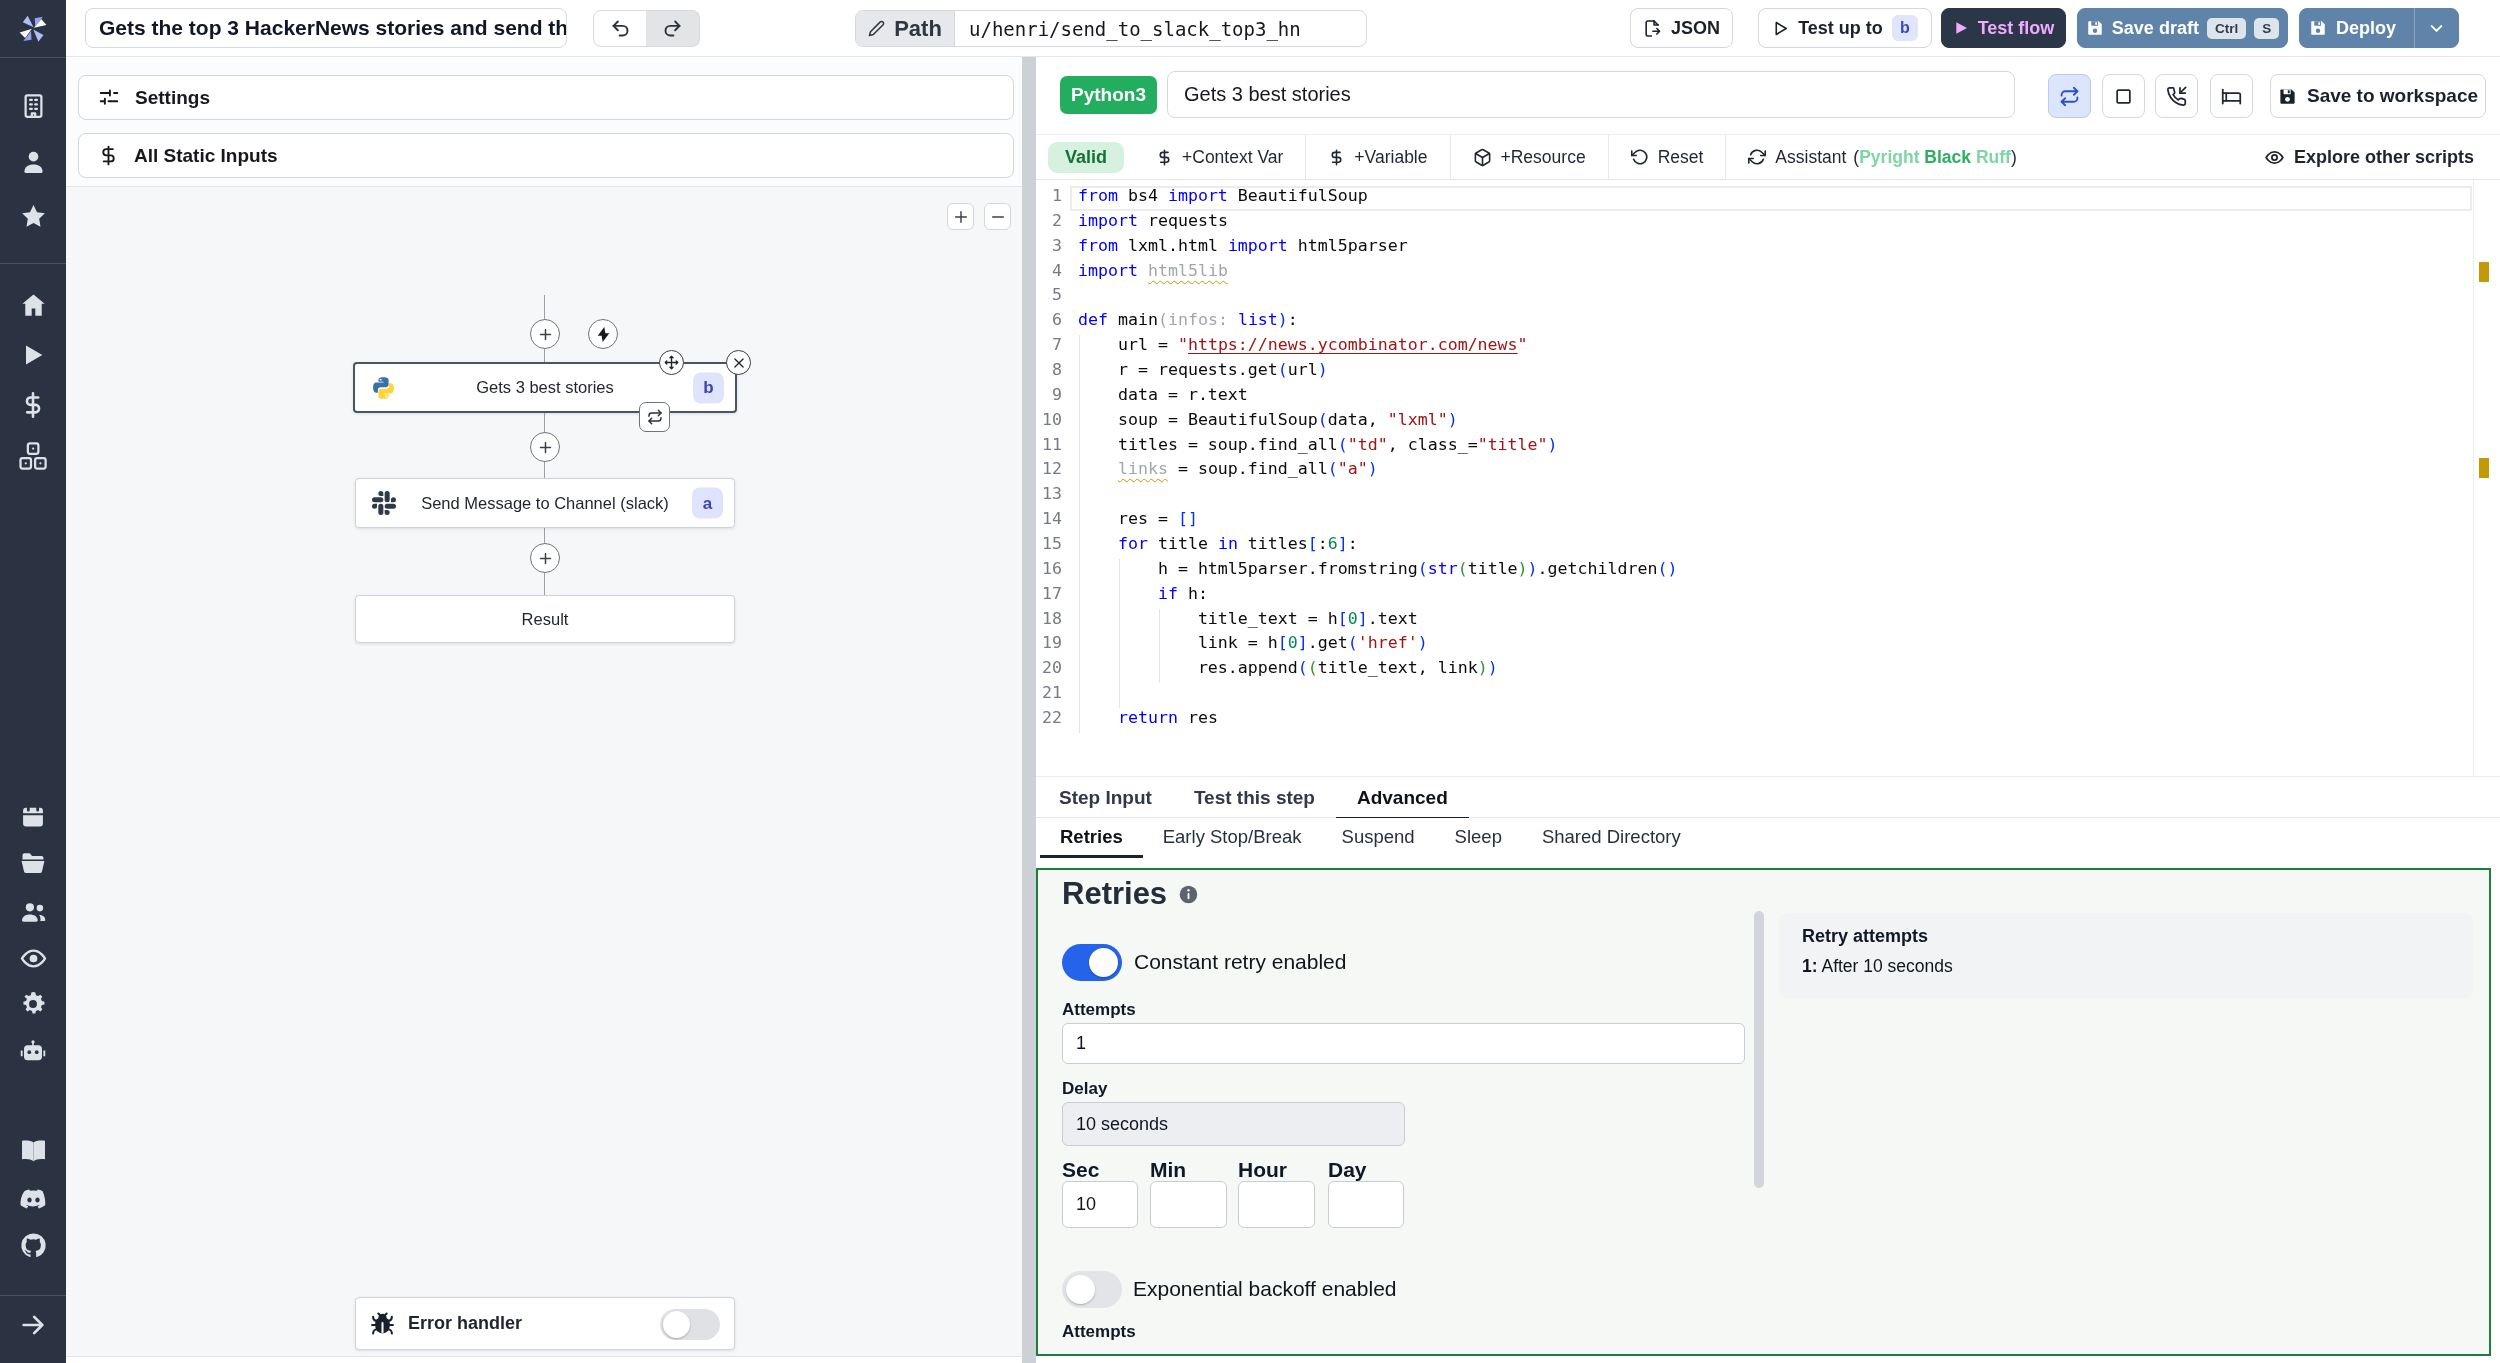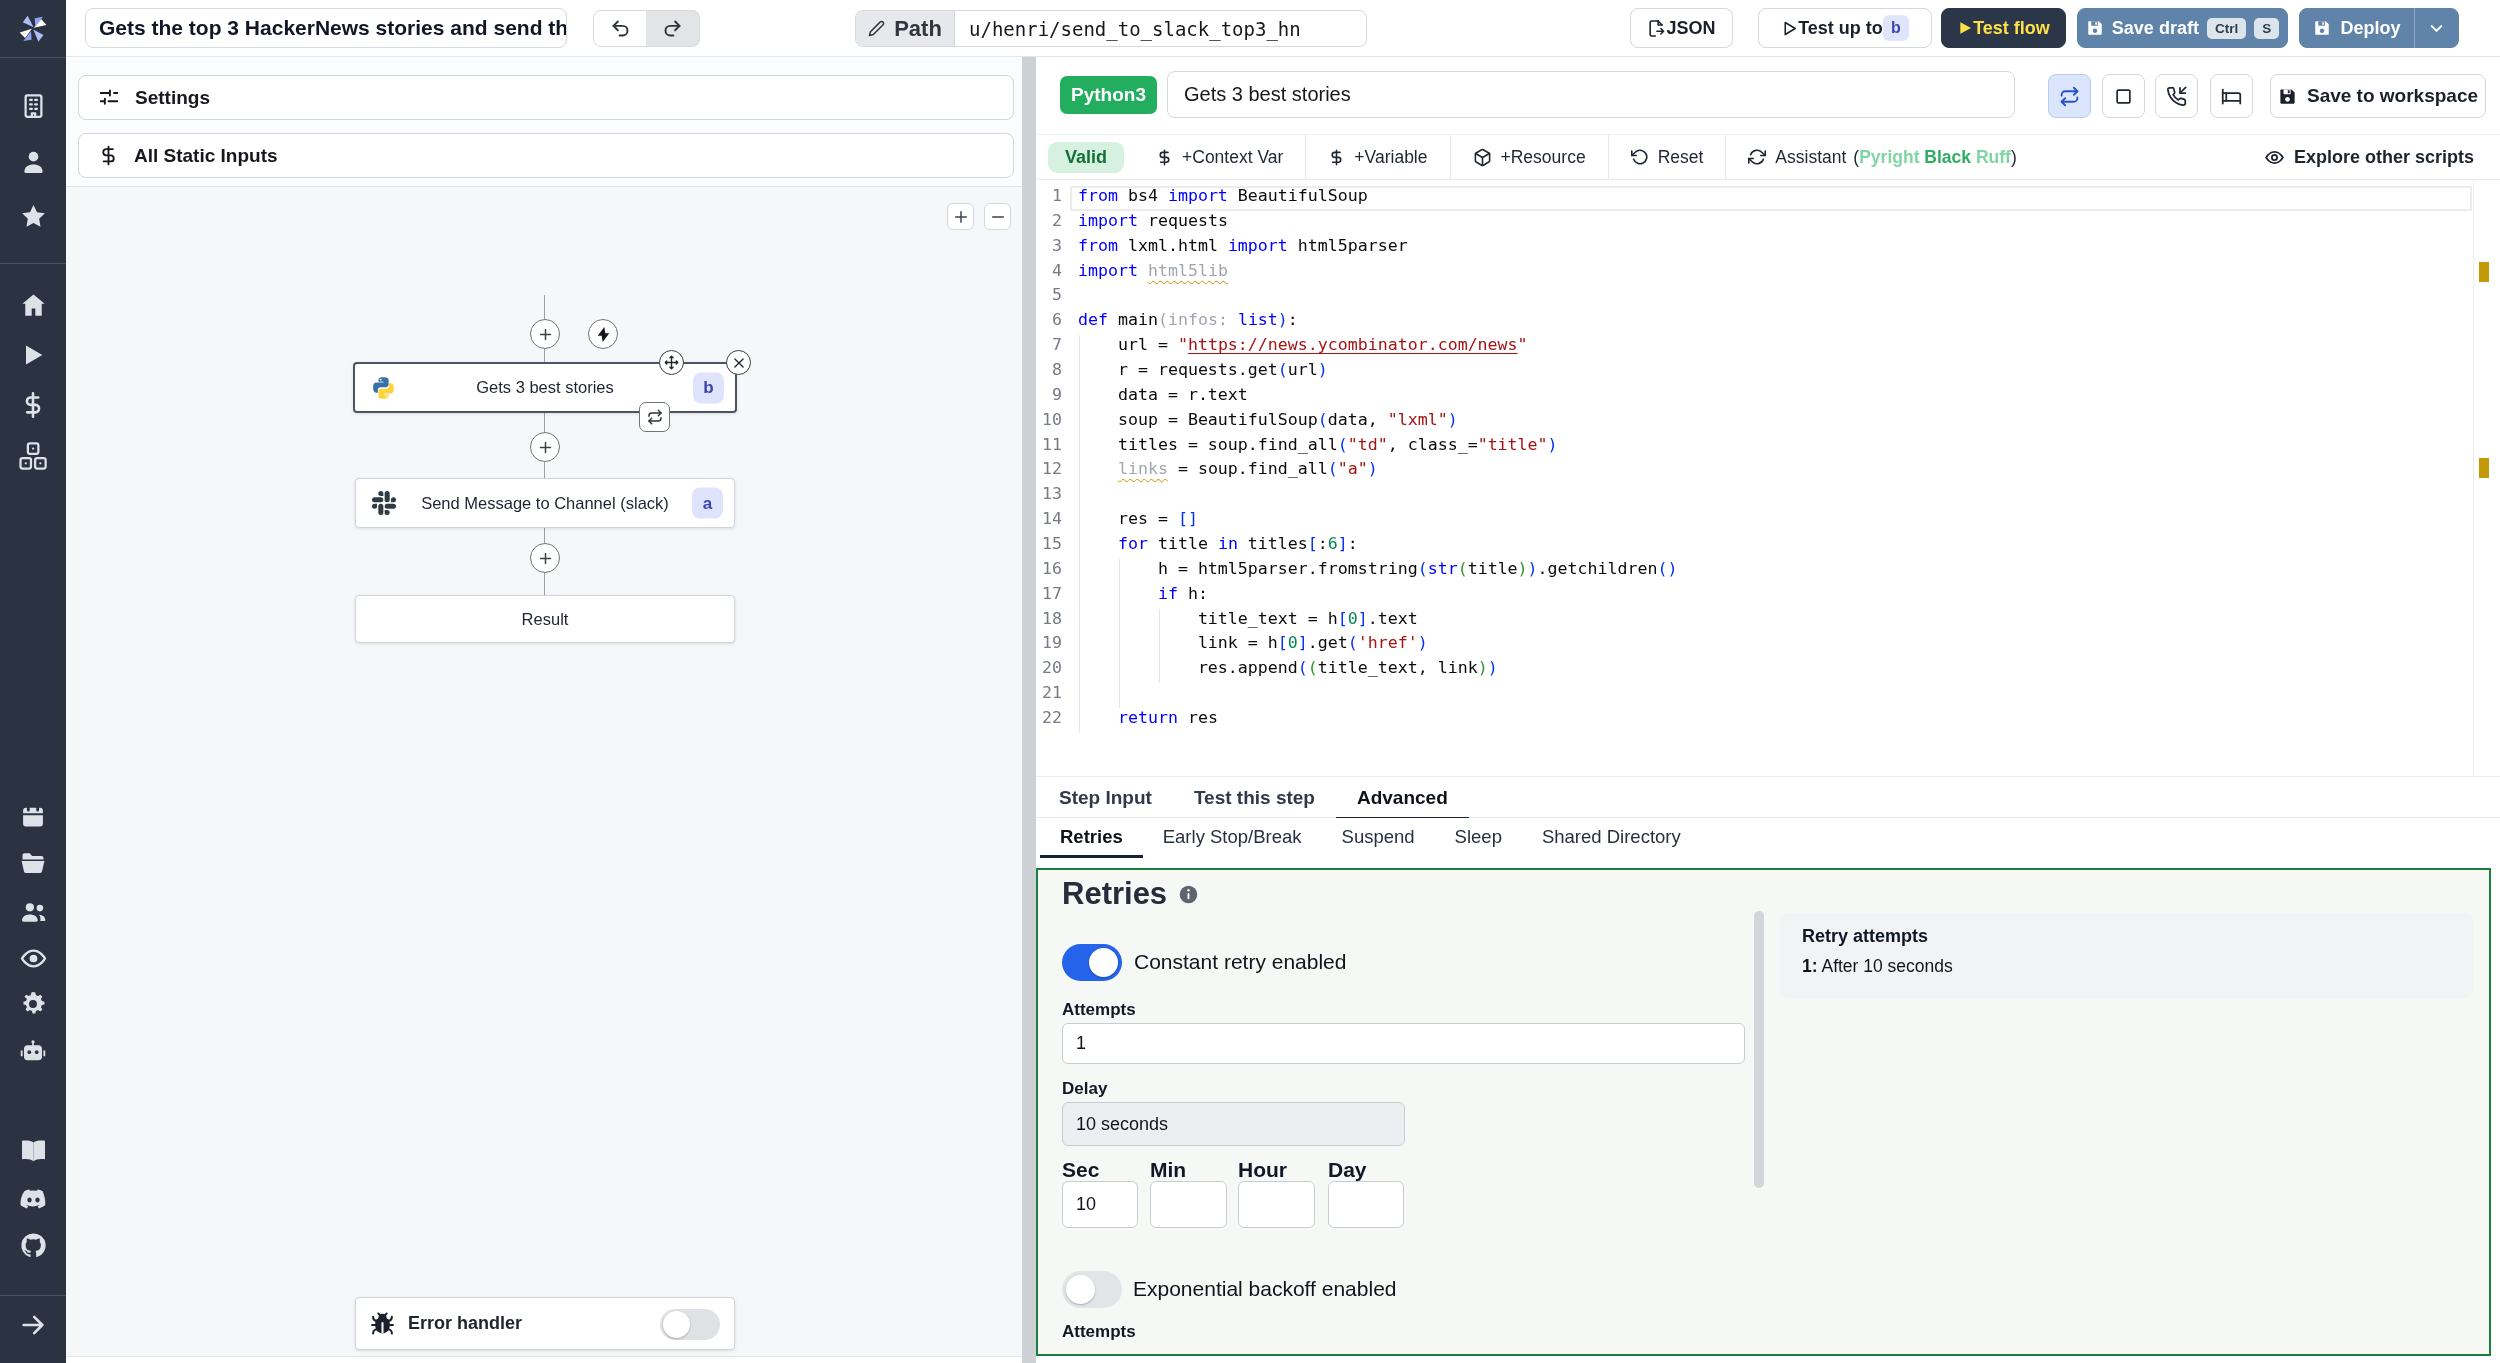--- a/index.html
+++ b/index.html
@@ -21,23 +21,23 @@
       border-radius:8px 0 0 8px; display:flex; align-items:center; justify-content:center; color:#2c333d; }
   .redo-btn { position:absolute; left:580px; top:10px; width:54px; height:37px; background:#e3e4e6; border:1px solid #d6d9de;
       border-left:none; border-radius:0 8px 8px 0; display:flex; align-items:center; justify-content:center; color:#2c333d; }
   .path-group { position:absolute; left:789px; top:10px; width:512px; height:37px; border:1px solid #d4d7dc; border-radius:8px;
       display:flex; overflow:hidden; background:#fff; }
   .path-label { background:#e6e8eb; width:99px; display:flex; align-items:center; justify-content:center; gap:9px;
       font-size:22px; font-weight:600; color:#2f3640; border-right:1px solid #d4d7dc; }
   .path-value { flex:1; display:flex; align-items:center; padding-left:14px; font-family:"DejaVu Sans Mono", monospace;
       font-size:19px; color:#16181d; }
   .tb-btn { position:absolute; top:8px; height:40px; border-radius:8px; display:flex; align-items:center; justify-content:center;
-      font-size:18px; font-weight:600; }
+      gap:9px; font-size:18px; font-weight:600; }
   .tb-white { background:#fff; border:1px solid #d4d7dc; color:#1b212b; }
-  .tb-dark { background:#2b3648; color:#fde047; border:1px solid #2b3648; }
+  .tb-dark { background:#2b3648; color:#f0abfc; border:1px solid #2b3648; }
   .tb-blue { background:#6083a9; color:#fff; border:1px solid #6083a9; }
   .badge-b-top { width:26px; height:26px; background:#e0e5fb; border-radius:6px; color:#3d47b2; font-weight:700; font-size:16px;
       display:flex; align-items:center; justify-content:center; }
   .kbd { background:rgba(255,255,255,0.78); color:#333c4c; border-radius:5px; font-size:13.5px; font-weight:700; padding:3px 8px; }
   .deploy-chevron { width:44px; height:40px; display:flex; align-items:center; justify-content:center; border-left:1px solid rgba(255,255,255,0.3); }
 
   
   .left-panel { position:absolute; left:66px; top:57px; width:956px; height:1306px; background:#fff; }
   .panel-top { position:absolute; left:0; top:0; width:956px; height:130px; background:#fbfcfd; border-bottom:1px solid #e3e5e8; }
   .collapse-box { position:absolute; left:12px; width:936px; height:45px; background:#fff; border:1px solid #d3d6db; border-radius:8px;

